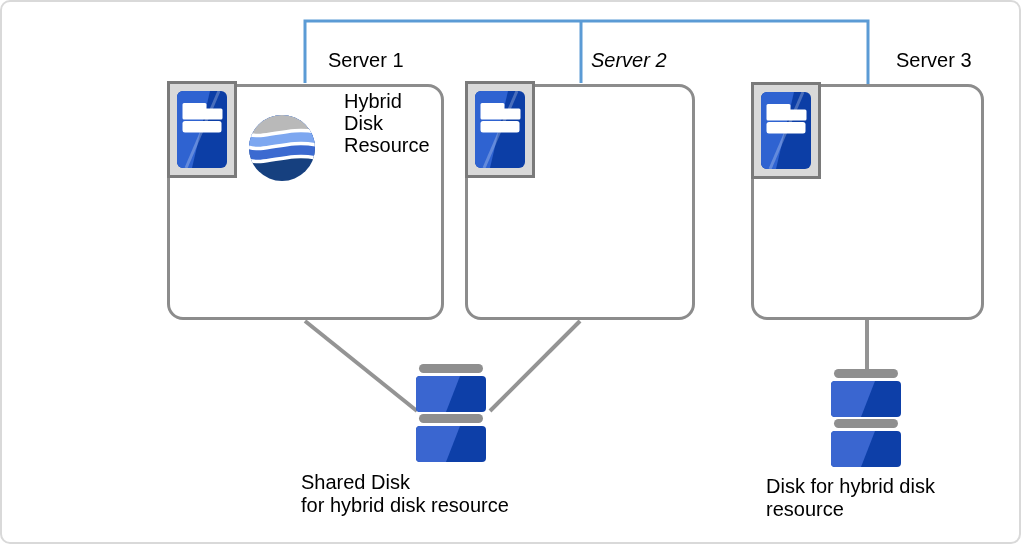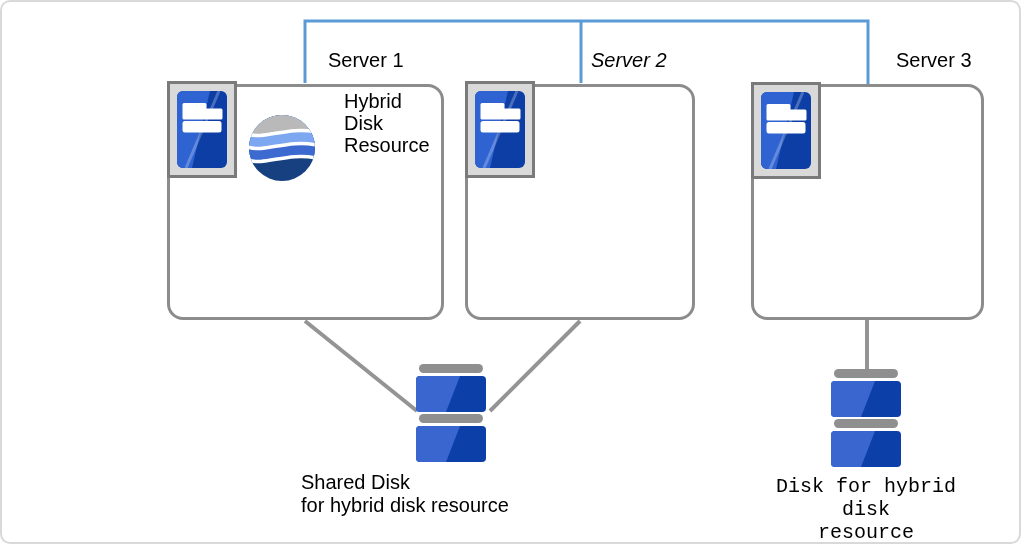--- a/index.html
+++ b/index.html
@@ -41,21 +41,21 @@
   .lbl{
     position:absolute;z-index:4;
     font-size:20px;line-height:23px;
     white-space:pre-line;
   }
   .lbl-server1{left:326px;top:47px;}
   .lbl-server2{left:589px;top:47px;font-style:italic;}
   .lbl-server3{left:874px;top:47px;margin-left:20px;}
   .lbl-resource{left:318px;top:88px;line-height:22px;margin-left:24px;}
   .lbl-disk-shared{left:299px;top:469px;width:300px;}
-  .lbl-disk-hybrid{left:764px;top:473px;width:200px;text-align:center;font-family:Liberation Mono, monospace;}
+  .lbl-disk-hybrid{left:764px;top:473px;width:200px;text-align:left;}
   .defs-holder{position:absolute;width:0;height:0;overflow:hidden;}
 </style>
 </head>
 <body>
 
 <svg class="defs-holder" aria-hidden="true">
   <defs>
     <clipPath id="towerClip">
         <rect x="10" y="10" width="50" height="77" rx="6"></rect>
       </clipPath>

